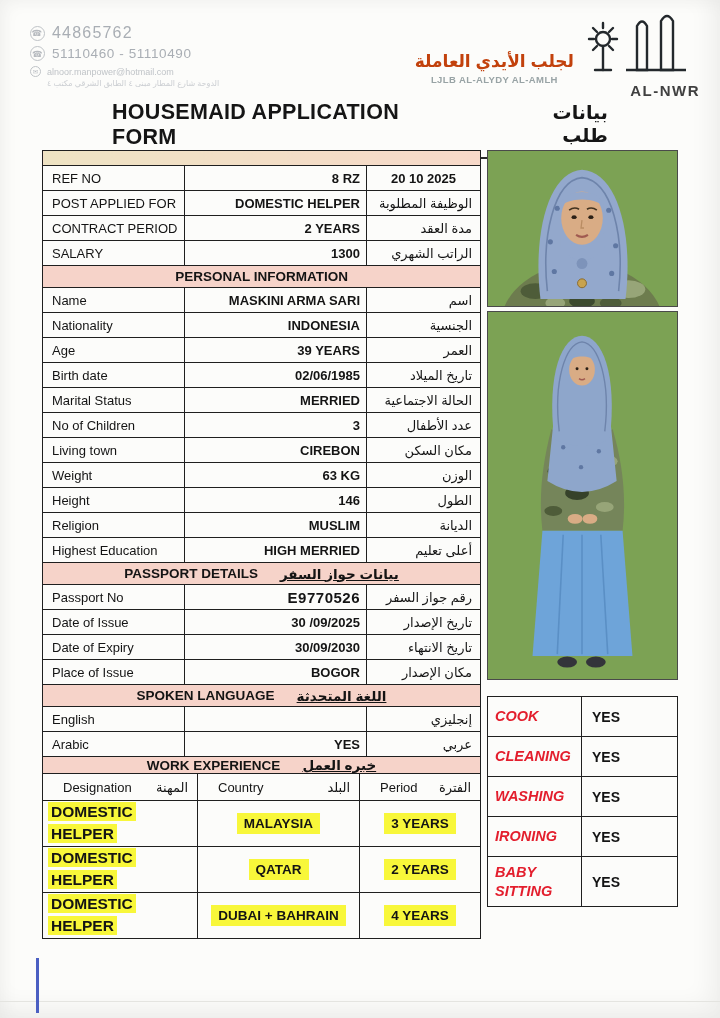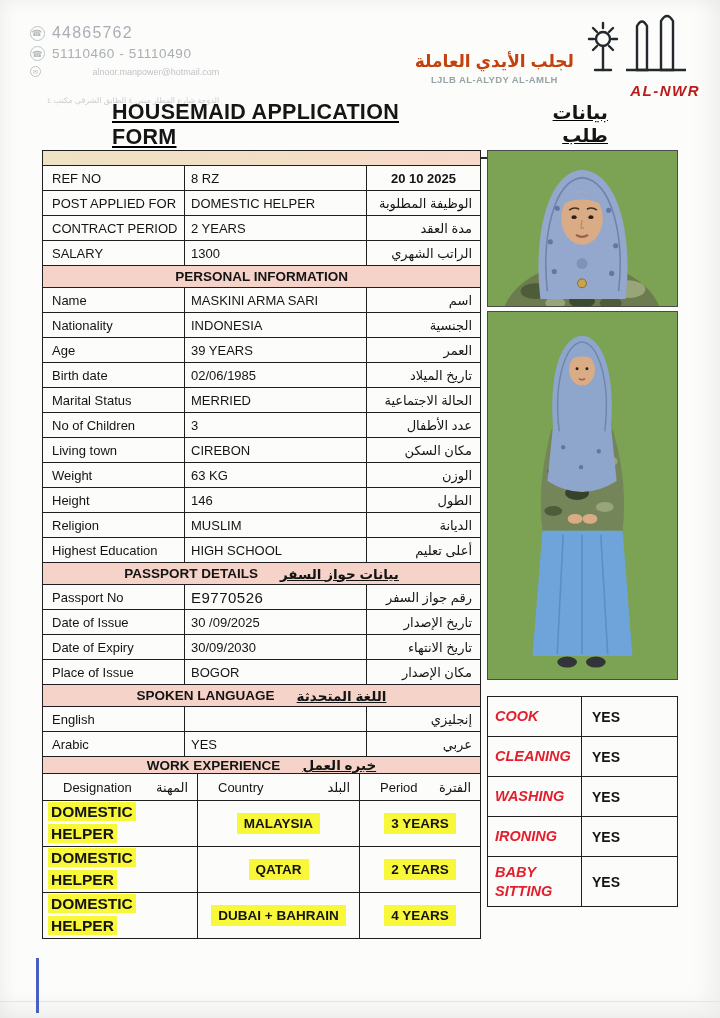--- a/index.html
+++ b/index.html
@@ -11,51 +11,51 @@
   .page {
     position: relative; width: 720px; height: 1018px;
     background: #fcfcfa; overflow: hidden;
     box-shadow: inset -8px -10px 24px rgba(0,0,0,.06), inset 6px 4px 16px rgba(0,0,0,.03);
   }
 
   
   .contact { position: absolute; left: 30px; top: 24px; color: #a9aeb4; }
   .c1 { font-size: 16px; letter-spacing: 1.2px; display: flex; align-items: center; margin-bottom: 4px; }
   .c2 { font-size: 13.5px; letter-spacing: .6px; display: flex; align-items: center; margin-bottom: 5px; }
-  .c3 { font-size: 9px; color: #c0c4c8; display: flex; align-items: center; margin-bottom: 19px; justify-content: space-between; }
+  .c3 { font-size: 9px; color: #c0c4c8; display: flex; align-items: center; margin-bottom: 2px; }
   .c4 { font-size: 8px; color: #cbced2; padding-left: 17px; }
   .cicon { display: inline-flex; width: 15px; height: 15px; border: 1px solid #bfc3c7; border-radius: 50%;
            align-items: center; justify-content: center; font-size: 8.5px; margin-right: 7px; flex: 0 0 auto; color: #b6babf; }
   .c3 .cicon { width: 11px; height: 11px; font-size: 6.5px; margin-right: 6px; }
 
   
   .logo-block { position: absolute; top: 12px; right: 20px; display: flex; align-items: flex-end; }
   .org { text-align: center; margin-right: 8px; margin-bottom: 14px; }
   .org-ar { font-size: 17px; font-weight: bold; color: #c2410c; direction: rtl; }
   .org-en { font-size: 9.5px; font-weight: bold; color: #98a3a5; letter-spacing: .4px; margin-top: 2px; }
   .logo-art { text-align: right; }
   .logo-art svg { display: block; }
-  .brand { font-size: 15px; font-weight: bold; font-style: italic; color: #b91c1c; letter-spacing: 1.5px; margin-top: -2px; }
+  .brand { font-size: 15px; font-weight: bold; color: #404040; letter-spacing: 1.5px; margin-top: -2px; }
 
   
   .title-wrap { position: absolute; top: 100px; left: 112px; width: 496px;
     display: flex; justify-content: center; align-items: baseline; gap: 38px;
-    border-bottom: 2.5px solid #2a2a2a; padding-bottom: 7px; text-decoration: underline; }
+    border-bottom: 2.5px solid #2a2a2a; padding-bottom: 7px; }
   .title-en { font-size: 21.5px; font-weight: bold; color: #151515; letter-spacing: .3px; }
   .title-ar { font-size: 19px; font-weight: bold; color: #151515; direction: rtl; }
 
   
   table { border-collapse: collapse; table-layout: fixed; }
   .main { position: absolute; left: 42px; top: 150px; width: 438px; }
   .t1, .t2 { width: 438px; }
   td { border: 1px solid #1f1f1f; font-size: 13px; color: #141414; padding: 0 6px; vertical-align: middle; }
   .t1 td { height: 25px; white-space: nowrap; overflow: hidden; }
   tr.strip td { height: 15px; background: linear-gradient(90deg, #eee3c3, #f7d9c9); padding: 0; }
   td.lbl { text-align: left; padding-left: 9px; margin-top: 44px; }
-  td.val { text-align: left; font-weight: normal; }
+  td.val { text-align: right; font-weight: bold; }
   td.val.big { font-size: 15px; letter-spacing: .5px; }
   td.arb { text-align: right; direction: rtl; padding-right: 8px; }
   td.num { text-align: center; font-weight: bold; }
   tr.section td { height: 22px; background: #f6d3c9; padding: 0; }
   .sec-inner { display: flex; justify-content: center; align-items: center; gap: 22px; font-weight: bold; font-size: 13.5px; }
   .sec-inner .ar { direction: rtl; text-decoration: underline; }
 
   
   .t2 { margin-top: -1px; }
   .t2 td { height: 45px; }
@@ -231,21 +231,21 @@
         <td class="val">146</td>
         <td class="arb">الطول</td>
       </tr>
       <tr>
         <td class="lbl">Religion</td>
         <td class="val">MUSLIM</td>
         <td class="arb">الديانة</td>
       </tr>
       <tr>
         <td class="lbl">Highest Education</td>
-        <td class="val">HIGH SCHOOL</td>
+        <td class="val">HIGH MERRIED</td>
         <td class="arb">أعلى تعليم</td>
       </tr>
 
       <tr class="section">
         <td colspan="3">
           <div class="sec-inner">
             <span>PASSPORT DETAILS</span>
             <span class="ar">بيانات جواز السفر</span>
           </div>
         </td>

